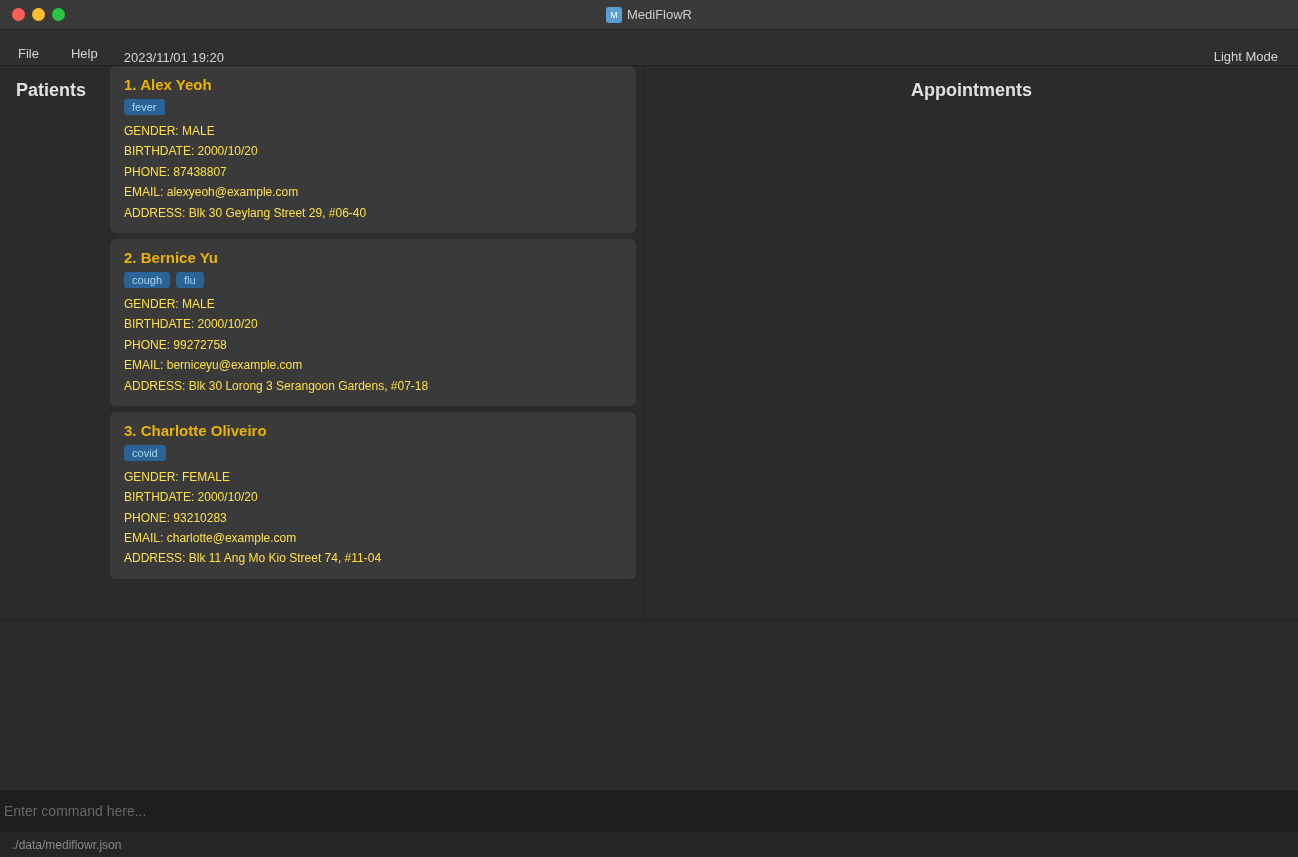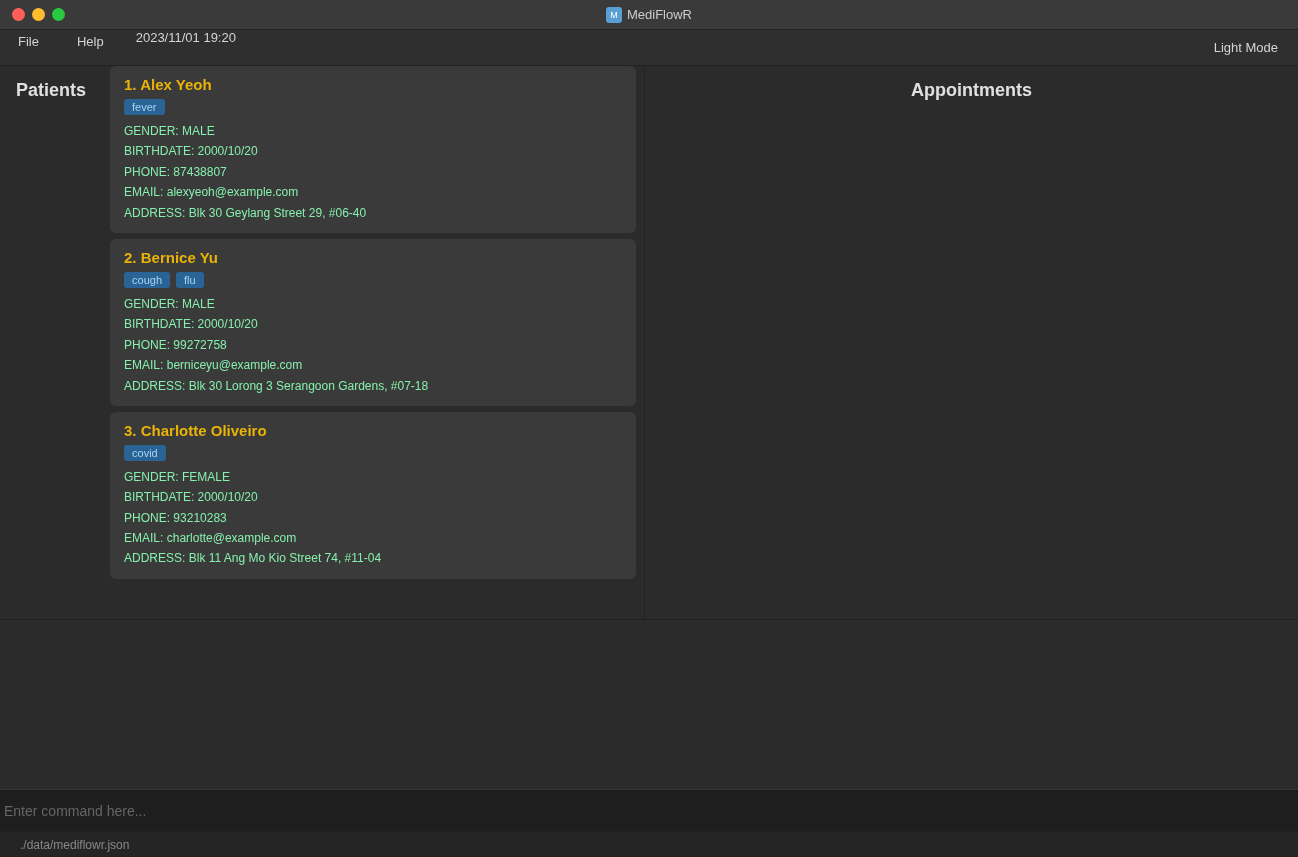--- a/index.html
+++ b/index.html
@@ -67,23 +67,23 @@
       justify-content: center;
       font-size: 9px;
       color: white;
     }
 
     
     .menu-bar {
       height: 36px;
       background: #2f2f2f;
       display: flex;
-      align-items: flex-start;
+      align-items: flex-end;
       padding: 0 12px;
-      gap: 26px;
+      gap: 20px;
       flex-shrink: 0;
       border-bottom: 1px solid #222;
     }
 
     .menu-item {
       font-size: 13px;
       color: #d4d4d4;
       cursor: pointer;
       padding: 4px 6px;
     }
@@ -170,21 +170,21 @@
     .tag {
       background: #2a6496;
       color: #a8d4f0;
       font-size: 11px;
       padding: 2px 8px;
       border-radius: 3px;
     }
 
     .patient-info {
       font-size: 12px;
-      color: #86efac;
+      color: #fde047;
       line-height: 1.7;
     }
 
     
     .appointments-panel {
       flex: 1;
       display: flex;
       flex-direction: column;
       text-align: center;
     }
@@ -229,21 +229,20 @@
       border-top: 1px solid #222;
       display: flex;
       align-items: center;
       padding: 0 12px;
       flex-shrink: 0;
     }
 
     .status-text {
       font-size: 12px;
       color: #888;
-      margin-left: 8px;
     }
   </style>
 </head>
 <body>
 
 <div class="title-bar">
   <div class="title-bar-controls">
     <span class="traffic-light close"></span>
     <span class="traffic-light minimize"></span>
     <span class="traffic-light maximize"></span>

